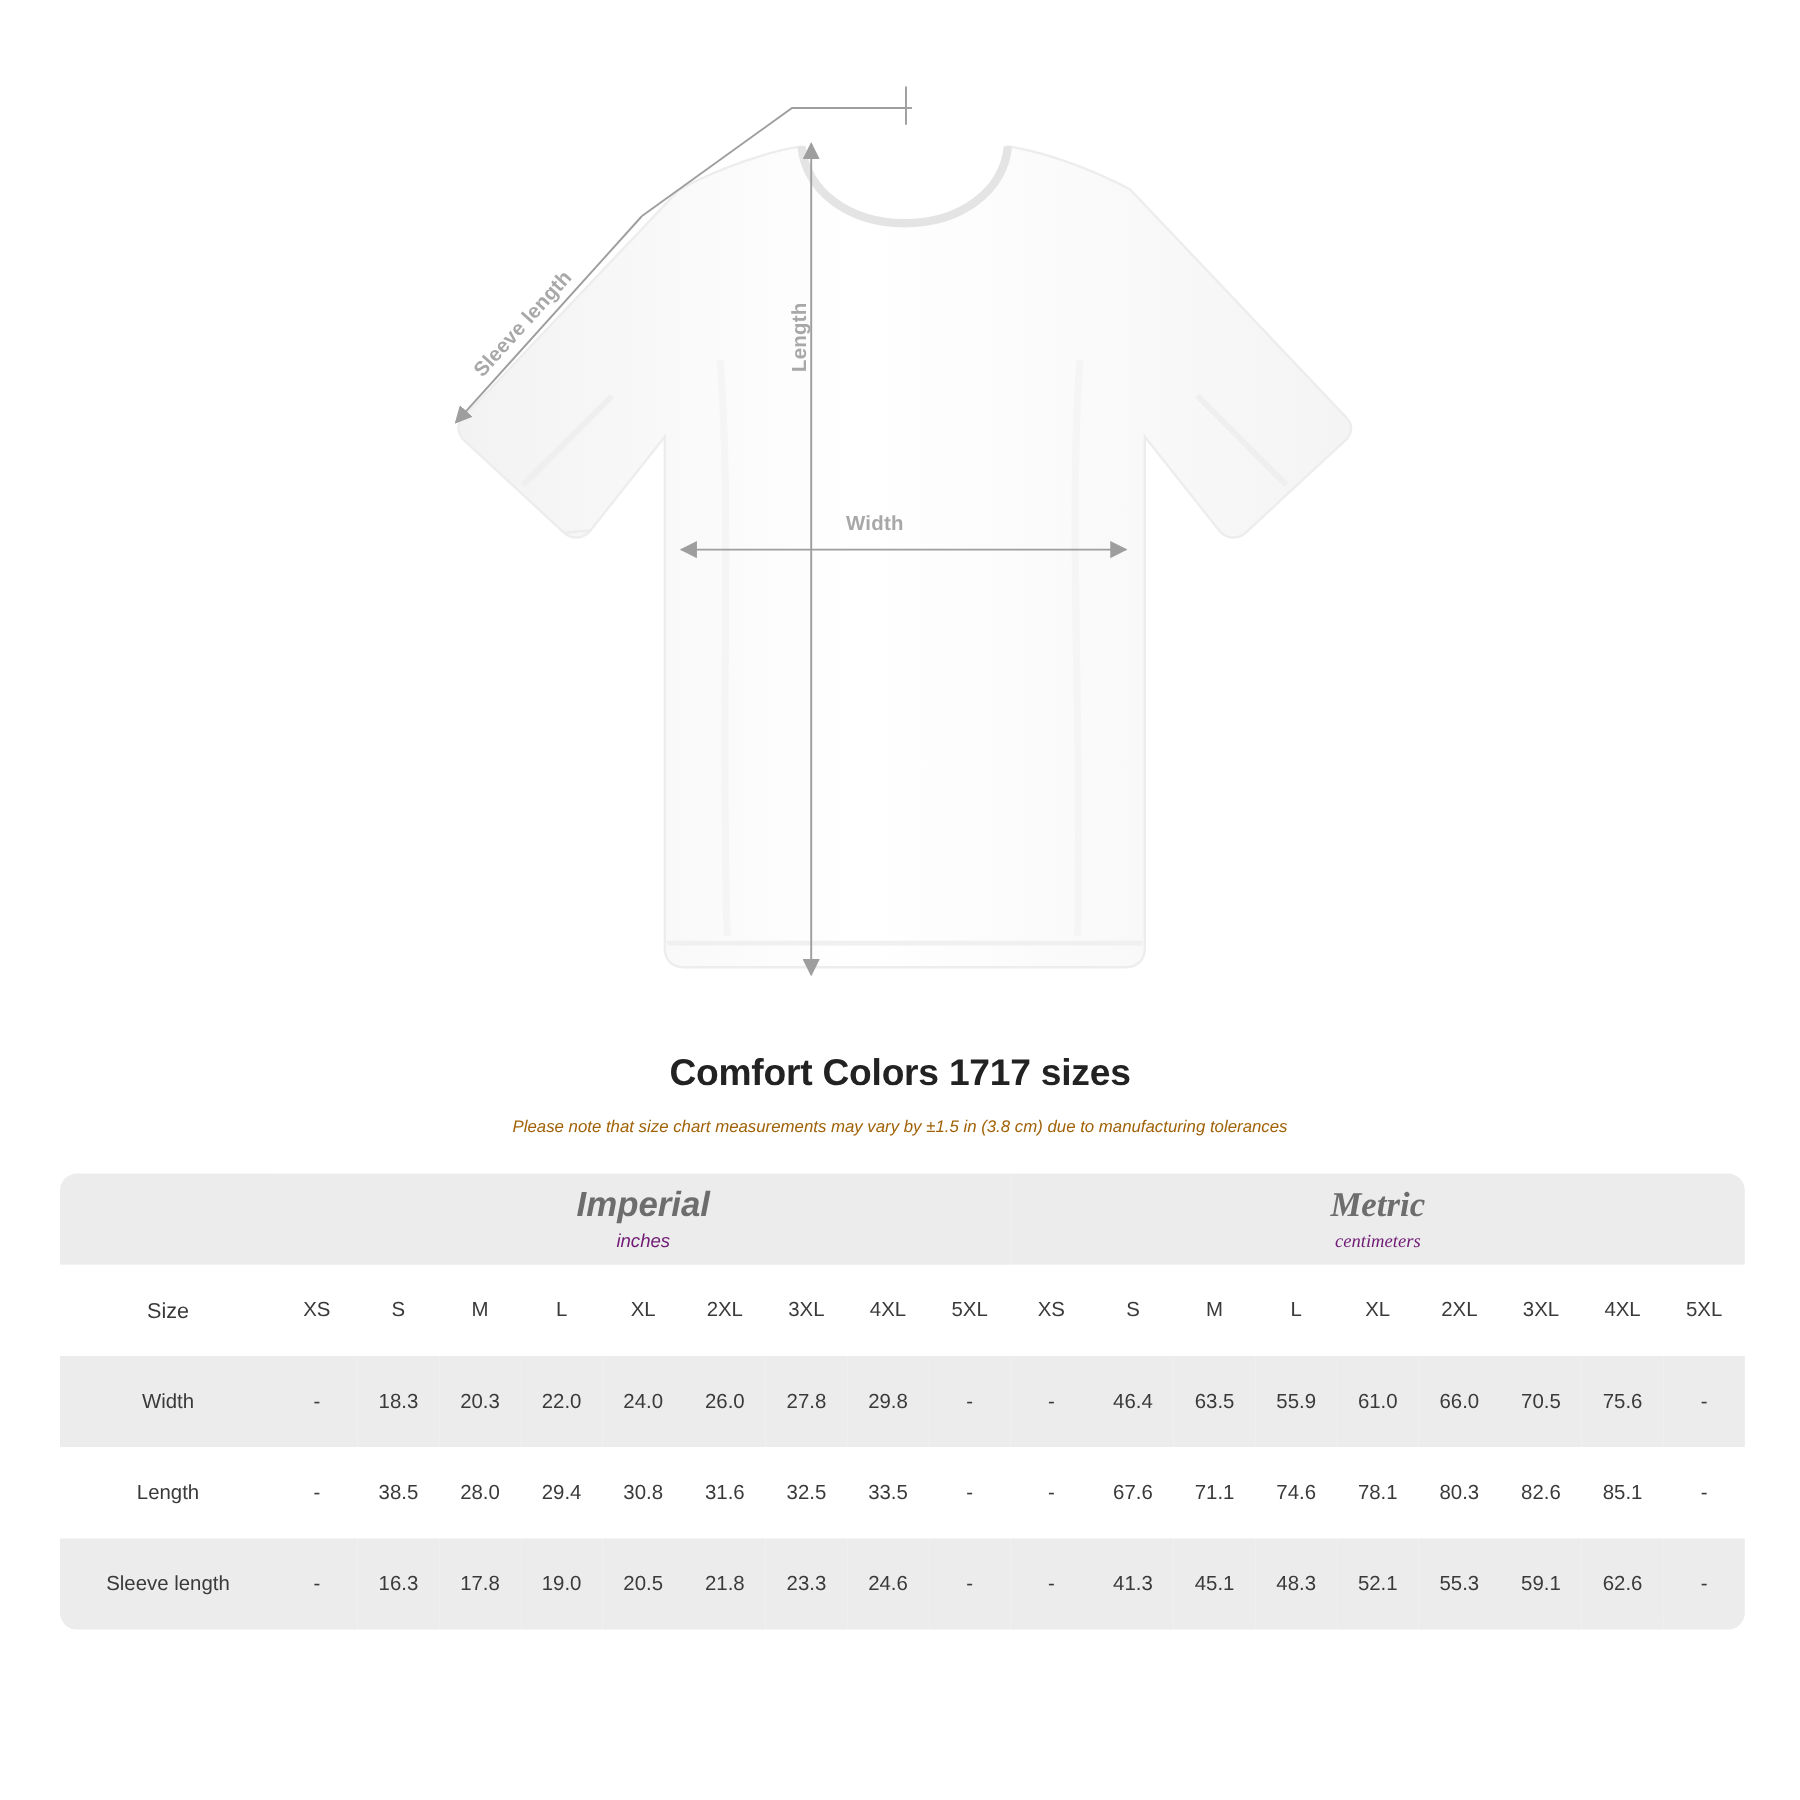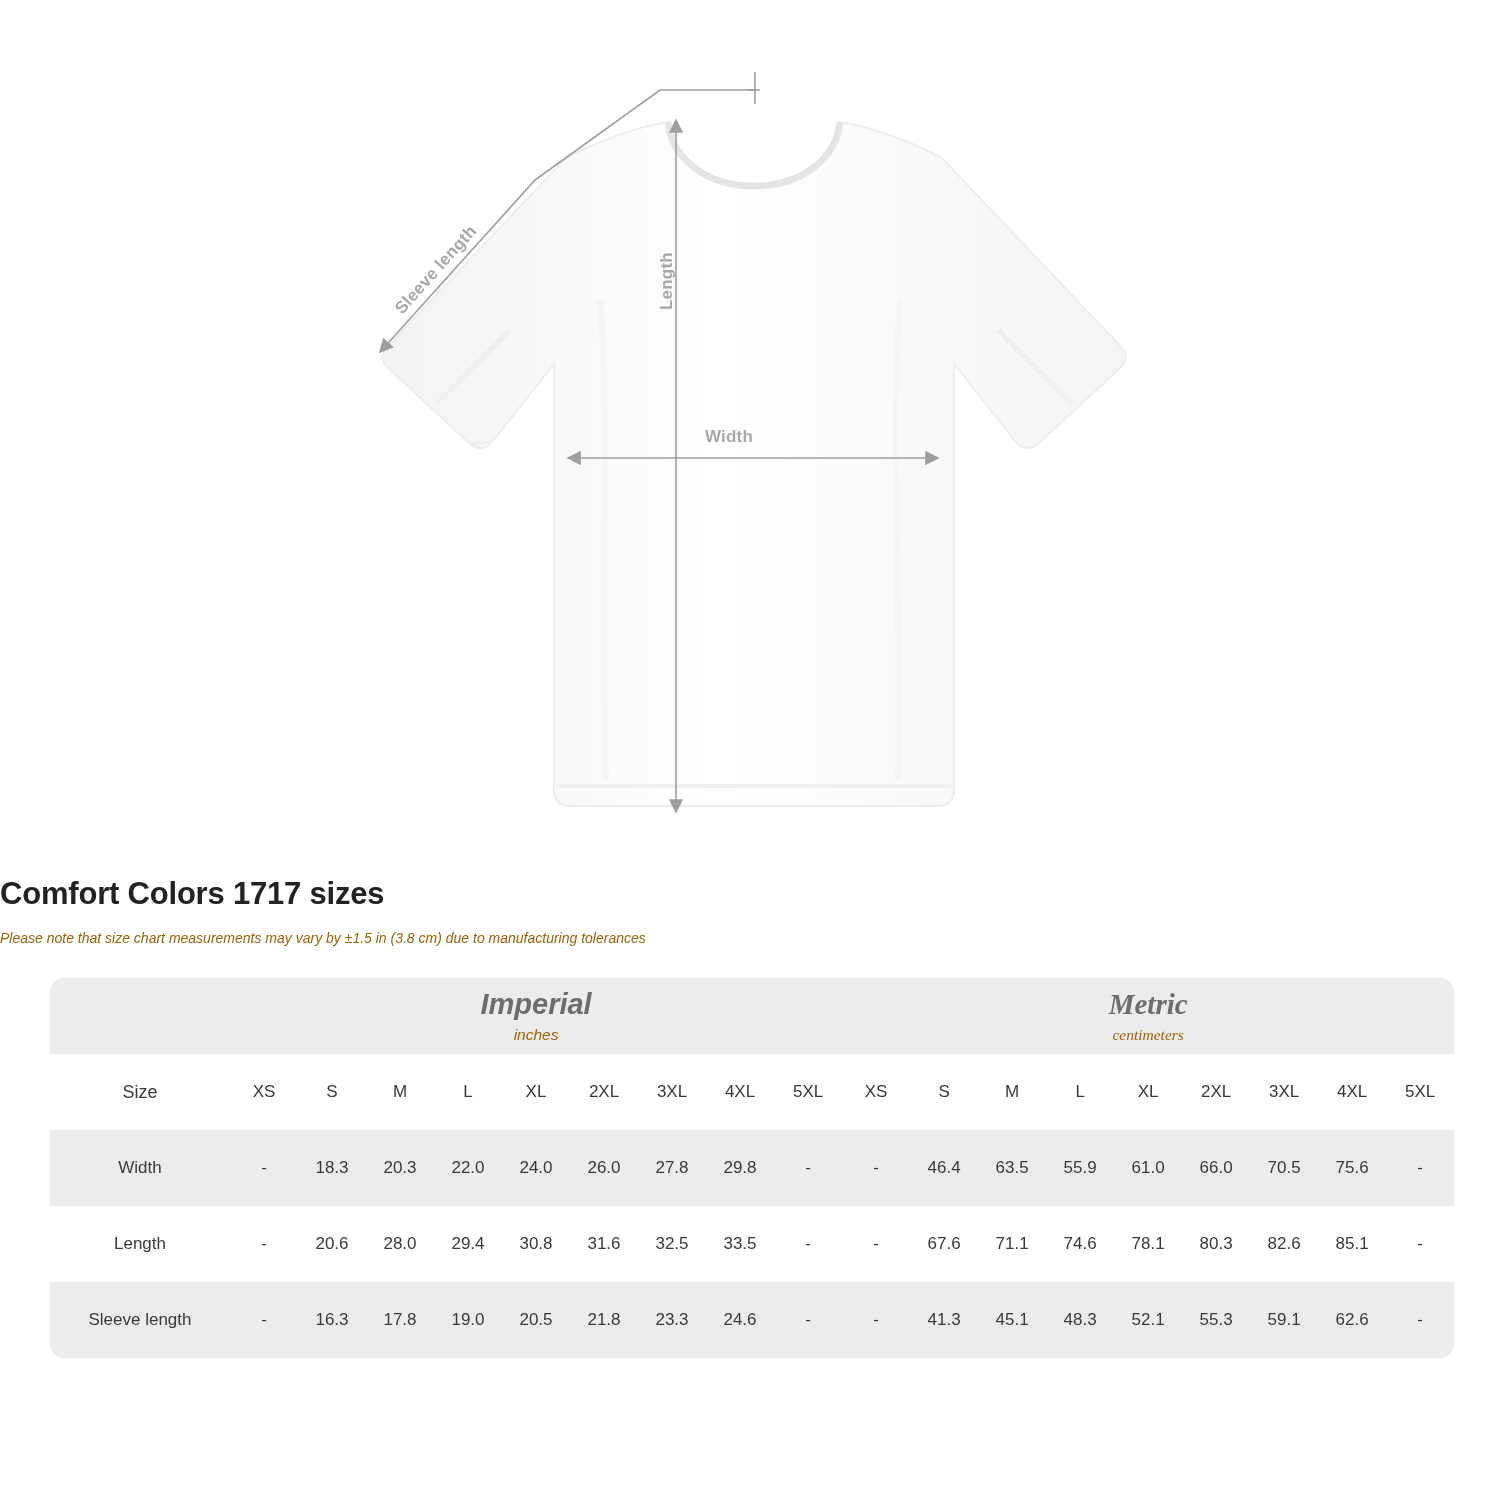--- a/index.html
+++ b/index.html
@@ -53,21 +53,21 @@
   }
   .dim-label.sleeve-label {
     left: 391px;
     top: 305px;
     transform: rotate(-48deg);
     transform-origin: left top;
   }
 
   
   .title-block {
-    text-align: left;
+    text-align: center;
     margin-top: 16px;
   }
   .chart-title {
     font-size: 31px;
     font-weight: bold;
     color: #222222;
     margin: 0;
     letter-spacing: -0.2px;
   }
   .chart-note {
@@ -111,21 +111,21 @@
   .unit-name {
     font-size: 29px;
     font-weight: bold;
     font-style: italic;
     color: #6d6d6d;
     line-height: 1.15;
   }
   .unit-sub {
     font-size: 15.5px;
     font-style: italic;
-    color: #a16207;
+    color: #701a75;
     margin-top: 4px;
   }
 
   .head-row td {
     background: #ffffff;
     font-weight: bold;
     color: #4a4a4a;
     font-size: 17px;
   }
   .head-row td.rowhead {
@@ -289,21 +289,21 @@
           <td>61.0</td>
           <td>66.0</td>
           <td>70.5</td>
           <td>75.6</td>
           <td>-</td>
         </tr>
 
         <tr class="data-row">
           <td class="rowhead">Length</td>
           <td>-</td>
-          <td>20.6</td>
+          <td>38.5</td>
           <td>28.0</td>
           <td>29.4</td>
           <td>30.8</td>
           <td>31.6</td>
           <td>32.5</td>
           <td>33.5</td>
           <td>-</td>
           <td>-</td>
           <td>67.6</td>
           <td>71.1</td>

